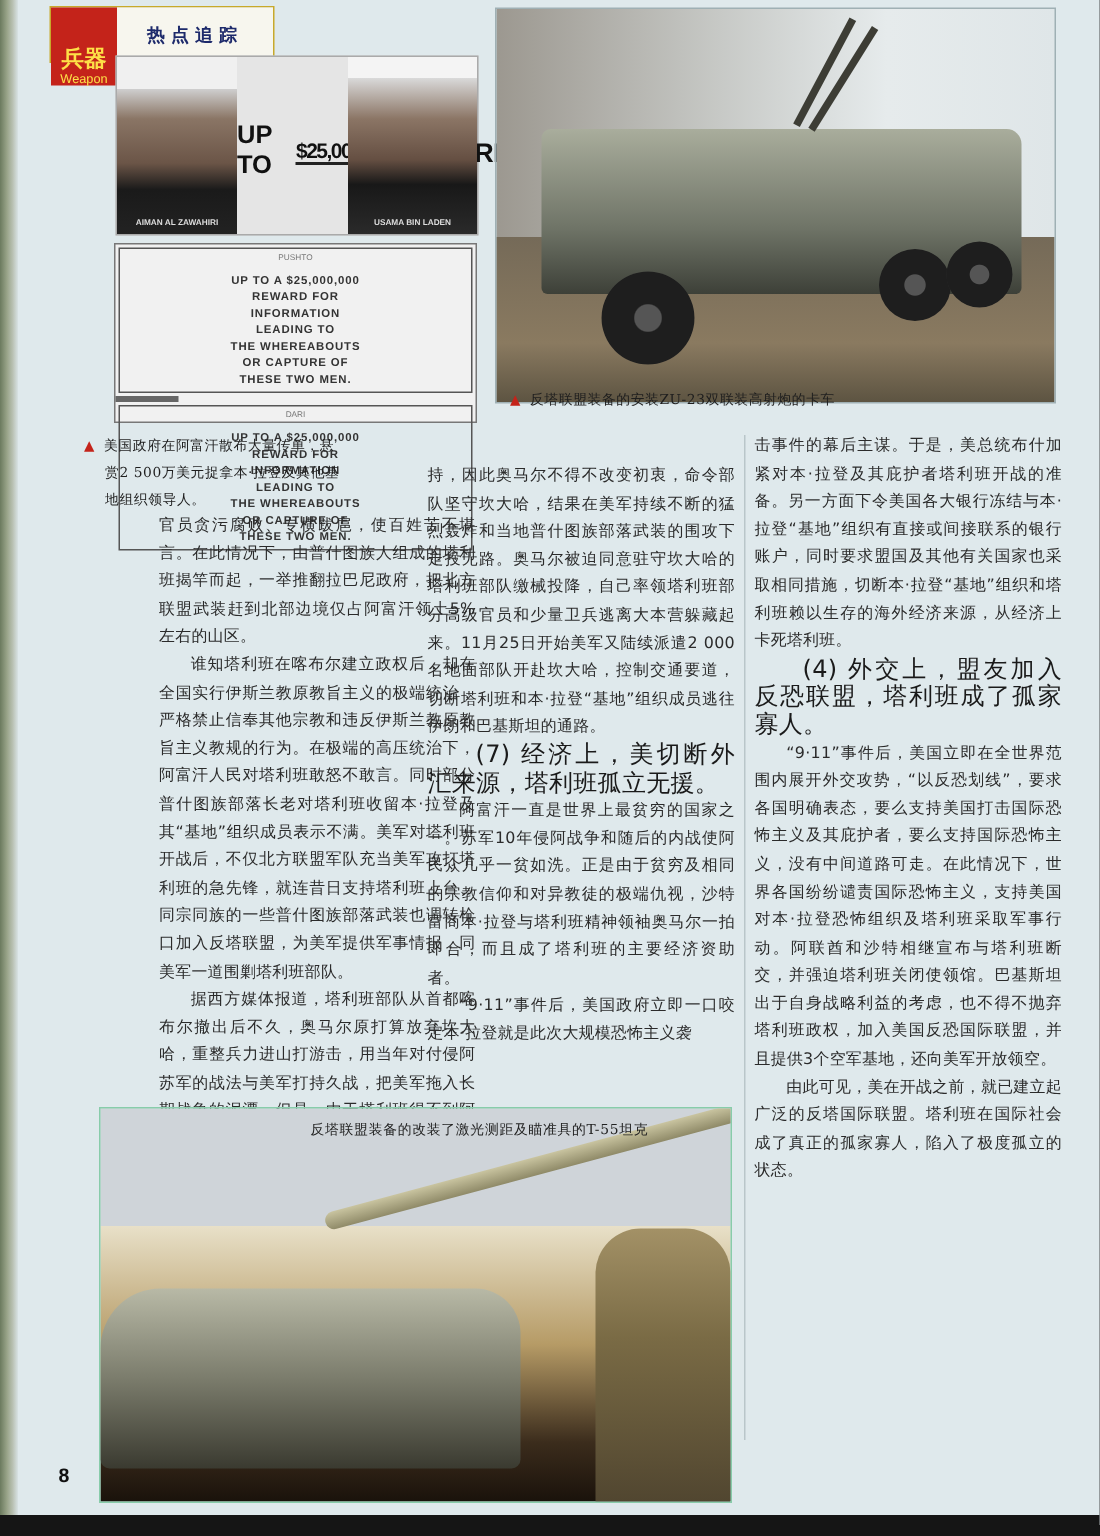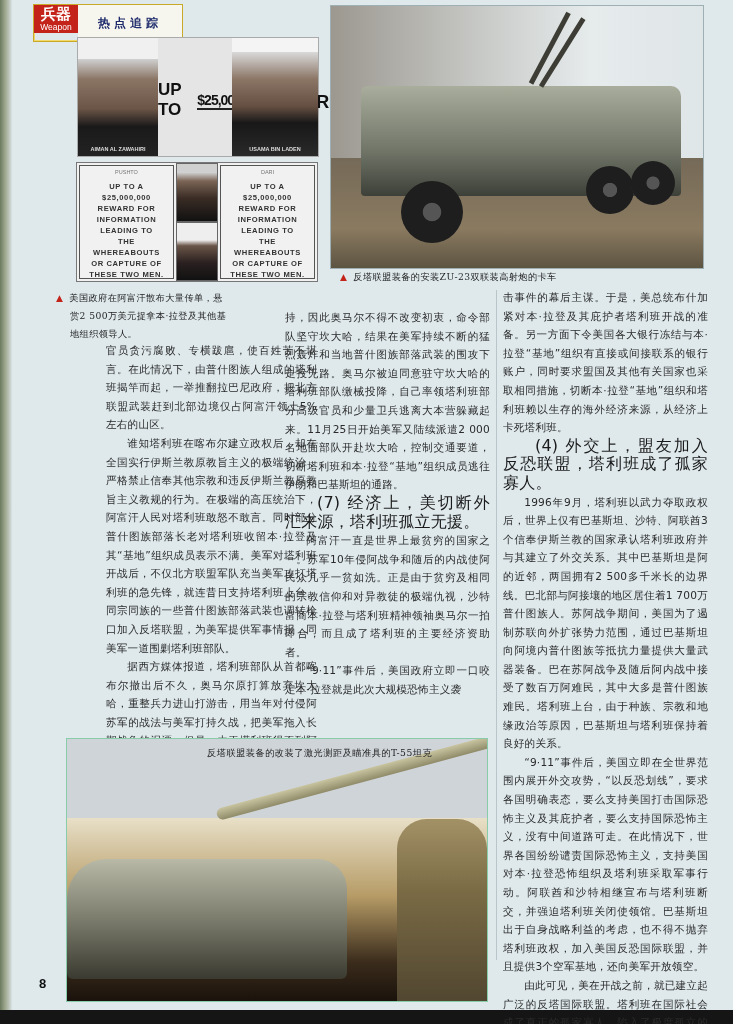--- a/index.html
+++ b/index.html
@@ -19,22 +19,22 @@
   }
   .bottom-bar {
     position: absolute; left: 0; top: 1010px; width: 733px; height: 14px; background: #151515;
   }
   
   .section-badge {
     position: absolute; left: 33px; top: 4px; height: 36px; display: flex;
     border: 1px solid #c8a92a; box-shadow: 0 0 0 1px #f2d866 inset;
   }
   .badge-red {
-    width: 44px; height: 28px; background: #c4231a; color: #ffffff;
-    display: flex; flex-direction: column; align-items: center; justify-content: center;
+    width: 44px; height: 52px; background: #c4231a; color: #fde047;
+    display: flex; flex-direction: column; align-items: center; justify-content: flex-end;
   }
   .badge-red .zh { font-family: "DejaVu Sans", sans-serif; font-weight: bold; font-size: 15px; line-height: 16px; }
   .badge-red .en { font-family: "Liberation Sans", sans-serif; font-size: 8.5px; line-height: 10px; }
   .badge-title {
     background: #f7f6ee; color: #1d2a6b; padding: 0 20px;
     font-family: "DejaVu Serif", serif; font-weight: bold; font-size: 12px;
     letter-spacing: 4px; display: flex; align-items: center;
   }
   
   .poster {
@@ -53,21 +53,21 @@
   .reward-block {
     width: 74px; background: #e5e5e5; display: flex; align-items: center;
     font-family: "Liberation Sans", sans-serif; color: #111; font-weight: bold;
   }
   .reward-block .up { font-size: 17px; margin-top: 6px; }
   .reward-block .amt { font-size: 14px; margin-top: 8px; border-bottom: 2px solid #222; letter-spacing: -1px; margin-left: 16px; }
   .reward-block .rw { font-size: 18px; margin-top: 10px; letter-spacing: -0.5px; }
   
   .leaflet {
     position: absolute; left: 76px; top: 162px; width: 240px; height: 118px;
-    background: #f1f1f1; border: 1px solid #777; display: flex;
+    background: #f1f1f1; border: 1px solid #777; display: flex; flex-direction: column;
   }
   .leaflet-panel {
     flex: 1; padding: 3px 4px; font-family: "Liberation Sans", sans-serif;
     color: #333; text-align: center; border: 1px solid #555; margin: 2px;
   }
   .leaflet-panel .lang { font-size: 5.5px; color: #777; margin-bottom: 6px; }
   .leaflet-panel .msg { font-size: 7.6px; font-weight: bold; line-height: 11px; letter-spacing: 0.6px; white-space: pre-line; }
   .leaflet-photos { width: 42px; display: flex; flex-direction: column; }
   .leaflet-photos .ph { flex: 1; background: linear-gradient(#d0d0d0 0 15%, #7a6455 30%, #3a2c25 60%, #111 100%); border: 1px solid #666; }
   .leaflet-photos .ph.w { background: linear-gradient(#eee 0 30%, #6a5548 40%, #2a2020 70%, #111 100%); }
@@ -101,21 +101,21 @@
   .soldier { position: absolute; left: 330px; top: 80px; width: 90px; height: 182px; background: linear-gradient(#a39166, #7a6b45 40%, #514630); border-radius: 30px 30px 0 0; }
   .tank-caption {
     position: absolute; left: 140px; top: 8px;
     font-size: 9.2px; color: #222; font-family: "DejaVu Serif", serif; letter-spacing: 0.5px;
   }
   
   .caption { position: absolute; font-size: 9.2px; color: #1e1e1e; font-family: "DejaVu Serif", serif; letter-spacing: 0.4px; }
   .caption .tri { color: #c4231a; margin-right: 6px; font-size: 9px; }
   .cap-left { left: 56px; top: 289px; width: 205px; line-height: 18px; }
   .cap-left .indent { padding-left: 14px; display: block; }
-  .cap-truck { left: 340px; top: 271px; }
+  .cap-truck { left: 340px; top: 260px; }
   
   .col {
     position: absolute; font-family: "DejaVu Sans", sans-serif; font-size: 10.6px;
     color: #2b2b2b; line-height: 18.6px; text-align: justify; letter-spacing: 0.2px;
   }
   .col p { margin: 0; }
   .col p.ind { text-indent: 2em; }
   .col h4 { margin: 0; font-size: 16px; font-weight: normal; text-indent: 2em; color: #1a1a1a; }
   .col1 { left: 66px; top: 341px; width: 211px; margin-left: 40px; }
   .col2 { left: 285px; top: 288px; width: 205px; margin-top: 20px; }
@@ -211,21 +211,20 @@
   <h4>(7) 经济上，美切断外汇来源，塔利班孤立无援。</h4>
   <p class="ind">阿富汗一直是世界上最贫穷的国家之一。苏军10年侵阿战争和随后的内战使阿民众几乎一贫如洗。正是由于贫穷及相同的宗教信仰和对异教徒的极端仇视，沙特富商本·拉登与塔利班精神领袖奥马尔一拍即合，而且成了塔利班的主要经济资助者。</p>
   <p class="ind">“9·11”事件后，美国政府立即一口咬定本·拉登就是此次大规模恐怖主义袭</p>
 </div>
 
 <div class="col-rule"></div>
 
 <div class="col col3">
   <p>击事件的幕后主谋。于是，美总统布什加紧对本·拉登及其庇护者塔利班开战的准备。另一方面下令美国各大银行冻结与本·拉登“基地”组织有直接或间接联系的银行账户，同时要求盟国及其他有关国家也采取相同措施，切断本·拉登“基地”组织和塔利班赖以生存的海外经济来源，从经济上卡死塔利班。</p>
   <h4>(4) 外交上，盟友加入反恐联盟，塔利班成了孤家寡人。</h4>
-  <p class="ind">1996年9月，塔利班以武力夺取政权后，世界上仅有巴基斯坦、沙特、阿联酋3个信奉伊斯兰教的国家承认塔利班政府并与其建立了外交关系。其中巴基斯坦是阿的近邻，两国拥有2 500多千米长的边界线。巴北部与阿接壤的地区居住着1 700万普什图族人。苏阿战争期间，美国为了遏制苏联向外扩张势力范围，通过巴基斯坦向阿境内普什图族等抵抗力量提供大量武器装备。巴在苏阿战争及随后阿内战中接受了数百万阿难民，其中大多是普什图族难民。塔利班上台，由于种族、宗教和地缘政治等原因，巴基斯坦与塔利班保持着良好的关系。</p>
   <p class="ind">“9·11”事件后，美国立即在全世界范围内展开外交攻势，“以反恐划线”，要求各国明确表态，要么支持美国打击国际恐怖主义及其庇护者，要么支持国际恐怖主义，没有中间道路可走。在此情况下，世界各国纷纷谴责国际恐怖主义，支持美国对本·拉登恐怖组织及塔利班采取军事行动。阿联酋和沙特相继宣布与塔利班断交，并强迫塔利班关闭使领馆。巴基斯坦出于自身战略利益的考虑，也不得不抛弃塔利班政权，加入美国反恐国际联盟，并且提供3个空军基地，还向美军开放领空。</p>
   <p class="ind">由此可见，美在开战之前，就已建立起广泛的反塔国际联盟。塔利班在国际社会成了真正的孤家寡人，陷入了极度孤立的状态。</p>
 </div>
 
 <div class="tank-photo">
   <div class="tank-hull"></div>
   <div class="tank-barrel"></div>
   <div class="soldier"></div>
   <div class="tank-caption">反塔联盟装备的改装了激光测距及瞄准具的T-55坦克</div>
 </div>

